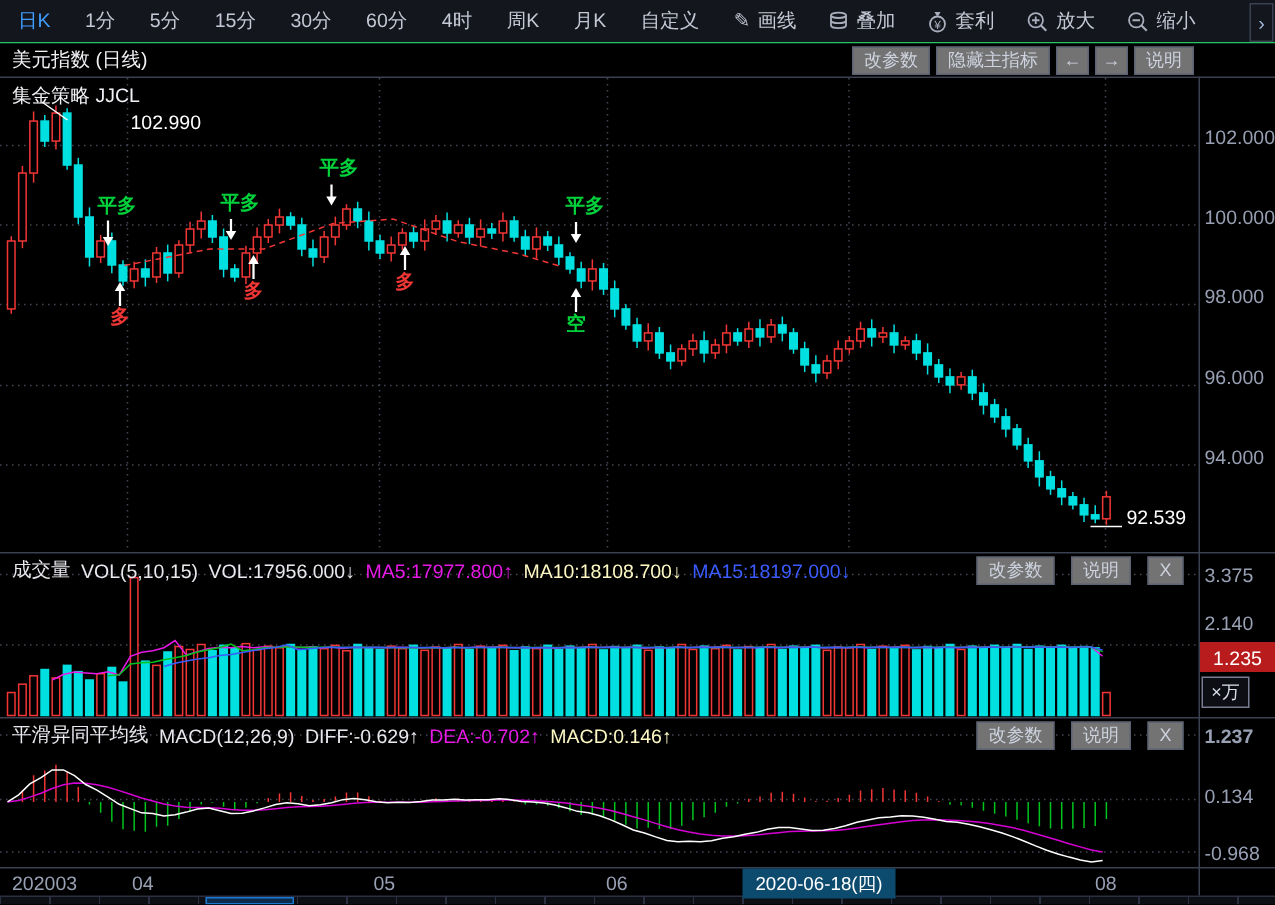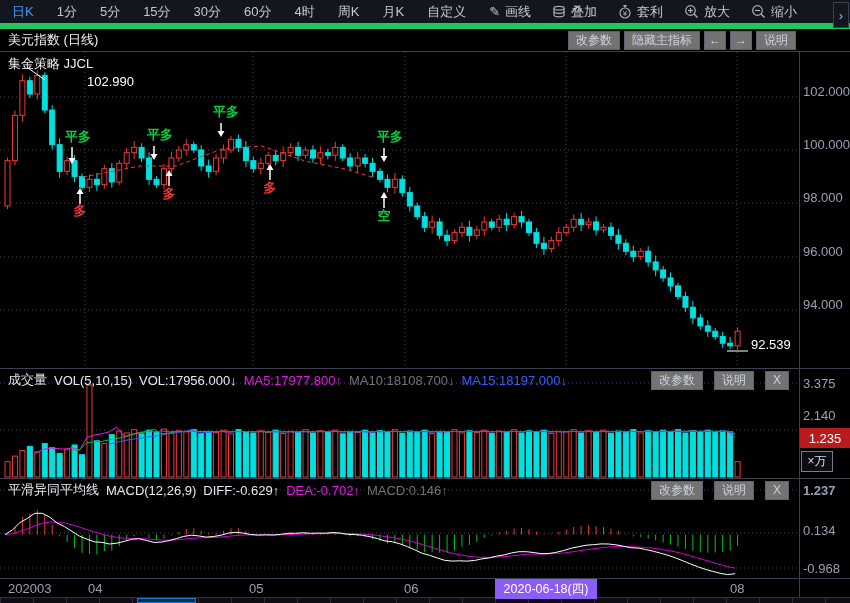--- a/index.html
+++ b/index.html
@@ -2,21 +2,21 @@
 <html><head>
 <meta charset="utf-8">
 <style>
   html,body{margin:0;padding:0;background:#000;}
   .app{position:relative;width:850px;height:603px;background:#000;overflow:hidden;
        font-family:"Liberation Sans","DejaVu Sans",sans-serif;}
   svg#plot{position:absolute;left:0;top:0;z-index:1;}
 
   
   .toolbar{position:absolute;left:0;top:0;width:850px;height:29px;background:#14161e;
-           border-bottom:6px solid #22c55e;display:flex;align-items:center;
+           border-bottom:1px solid #22c55e;display:flex;align-items:center;
            box-sizing:border-box;padding-left:12px;z-index:10;}
   .tf{color:#c3c8d4;font-size:13px;margin-right:23px;white-space:nowrap;cursor:default;}
   .tf.active{color:#3f9dff;}
   .tool{display:flex;align-items:center;color:#c3c8d4;font-size:13px;margin-right:21px;white-space:nowrap;}
   .tool .ic{margin-right:5px;display:inline-flex;align-items:center;}
   .more-btn{position:absolute;right:1px;top:2px;width:14px;height:24px;border:1px solid #3a4150;
             color:#9fb6d8;font-size:13px;display:flex;align-items:center;justify-content:center;background:#14161e;}
 
   
   .title-row{position:absolute;left:0;top:29px;width:850px;height:23px;background:#000;
@@ -25,42 +25,42 @@
   .pane-title{color:#f2f2f6;font-size:13px;}
   .btn{border:1px solid #5c6375;color:#cdd2de;background:#737373;font-size:12px;
        height:17px;line-height:16px;padding:0 7px;margin-left:4px;white-space:nowrap;}
   .btn.arrow{padding:0 4px;font-weight:bold;}
   .btn-right{margin-left:auto;margin-right:54px;display:flex;}
 
   
   .ph{position:absolute;left:0;width:850px;height:22px;display:flex;align-items:center;
       font-size:13px;box-sizing:border-box;padding-left:8px;z-index:6;}
   .ph span{margin-right:7px;white-space:nowrap;}
-  .c-w{color:#e8e8ee;} .c-m{color:#e619e6;} .c-g{color:#737373;} .c-b{color:#3b5bff;}
+  .c-w{color:#e8e8ee;} .c-m{color:#e619e6;} .c-g{color:#fef9c3;} .c-b{color:#3b5bff;}
   .ph .btn-right{margin-right:54px;}
 
   
   .ax-label{position:absolute;color:#98a0b4;font-size:13px;white-space:nowrap;z-index:6;}
   .vline{position:absolute;left:799px;top:51px;width:1px;height:546px;background:#3a4150;z-index:4;}
   .sep{position:absolute;left:0;width:850px;height:1px;background:#3a4150;z-index:4;}
 
   .badge{position:absolute;left:800px;width:50px;height:20px;background:#b91c1c;color:#fff;
          font-size:13px;display:flex;align-items:center;justify-content:center;z-index:7;}
   .unitbox{position:absolute;left:801px;width:30px;height:19px;border:1px solid #767d90;background:#0c0e14;
            color:#d8dce6;font-size:12px;display:flex;align-items:center;justify-content:center;z-index:8;}
 
   
   .strategy{position:absolute;left:8px;top:55px;color:#f2f2f6;font-size:13px;z-index:6;}
   .price-tag{position:absolute;color:#fff;font-size:13px;z-index:6;}
   .ann{position:absolute;transform:translate(-50%,-50%);font-size:13px;font-weight:bold;z-index:6;}
   .ann.g{color:#00d23c;} .ann.r{color:#f23636;}
 
   
   .xaxis-label{position:absolute;top:581px;color:#98a0b4;font-size:13px;z-index:6;}
-  .datebox{position:absolute;top:579px;left:495px;width:102px;height:20px;background:#8b5cf6;color:#fff;
+  .datebox{position:absolute;top:579px;left:495px;width:102px;height:20px;background:#0c4a6e;color:#fff;
            font-size:12.5px;display:flex;align-items:center;justify-content:center;z-index:7;}
   .strip{position:absolute;left:0;top:597px;width:850px;height:6px;z-index:6;
          background:repeating-linear-gradient(90deg,#2a3040 0,#2a3040 1px,#0c0e14 1px,#0c0e14 33px);
          border-top:1px solid #2a3040;}
   .strip-thumb{position:absolute;left:137px;top:0;width:59px;height:5px;
                border:1px solid #1878d2;background:#0d2b4a;box-sizing:border-box;}
 </style>
 </head>
 <body>
 

